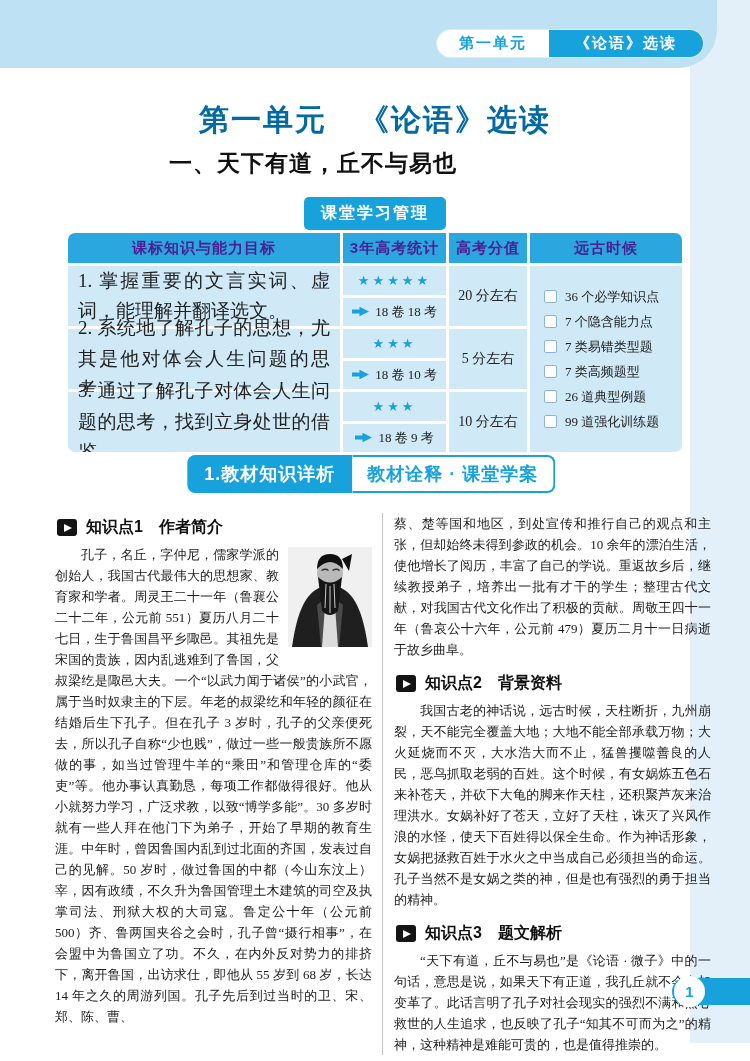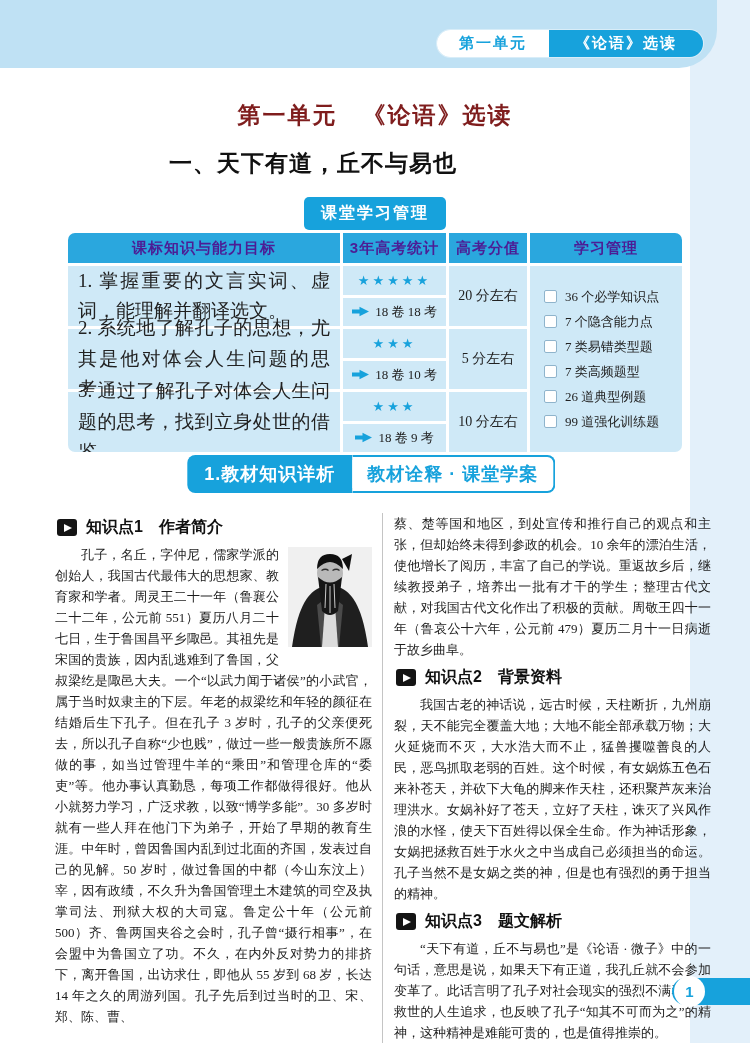--- a/index.html
+++ b/index.html
@@ -29,21 +29,21 @@
     border-radius:14px; overflow:hidden;
     box-shadow:0 0 0 1px rgba(255,255,255,.4);
   }
   .pill-seg { display:flex; align-items:center; font-weight:bold; font-size:15px; letter-spacing:2px; }
   .pill-white { background:#ffffff; color:#17a2dc; padding:0 22px; }
   .pill-blue  { background:#17a2dc; color:#ffffff; padding:0 26px; }
 
   
   .main-title {
     position:absolute; top:100px; left:0; width:750px;
-    text-align:center; font-size:23px; font-weight:bold; color:#7f1d1d;
+    text-align:center; font-size:30px; font-weight:bold; color:#0369a1;
     letter-spacing:2px;
   }
   .sub-title {
     position:absolute; top:148px; left:0; width:626px;
     text-align:center; font-size:23px; font-weight:bold; color:#111;
     letter-spacing:1px;
   }
   .lesson-badge {
     position:absolute; top:197px; left:50%; transform:translateX(-50%);
     background:#17a2dc; color:#fff;
@@ -130,21 +130,21 @@
     width:656px; display:flex;
   }
   .bcol { width:328px; }
   .bcol-left  { padding-right:10px; border-right:1px solid #c4c4c4; }
   .bcol-right { padding-left:11px; }
   .kp-head {
     display:flex; align-items:center; gap:9px;
     font-size:16px; font-weight:bold; color:#111;
     margin:4px 0 6px 2px;
   }
-  .kp2-head, .kp3-head { margin-top:7px; }
+  .kp2-head, .kp3-head { margin-top:13px; }
   .play-icon {
     width:20px; height:17px; background:#141414; border-radius:3px;
     display:flex; align-items:center; justify-content:center; flex:0 0 20px;
   }
   .play-icon::after {
     content:""; display:block;
     border-left:8px solid #fff;
     border-top:4.5px solid transparent;
     border-bottom:4.5px solid transparent;
     margin-left:2px;
@@ -237,21 +237,21 @@
   </div>
 
   <div class="qcol">
     <div class="qhead">高考分值</div>
     <div class="qcell score-cell">20 分左右</div>
     <div class="qcell score-cell">5 分左右</div>
     <div class="qcell score-cell">10 分左右</div>
   </div>
 
   <div class="qcol">
-    <div class="qhead">学习管理</div>
+    <div class="qhead">远古时候</div>
     <div class="qcell manage-cell">
       <div class="chk-item">
         <span class="chk-box"></span>
         <span>36 个必学知识点</span>
       </div>
       <div class="chk-item">
         <span class="chk-box"></span>
         <span>7 个隐含能力点</span>
       </div>
       <div class="chk-item">

